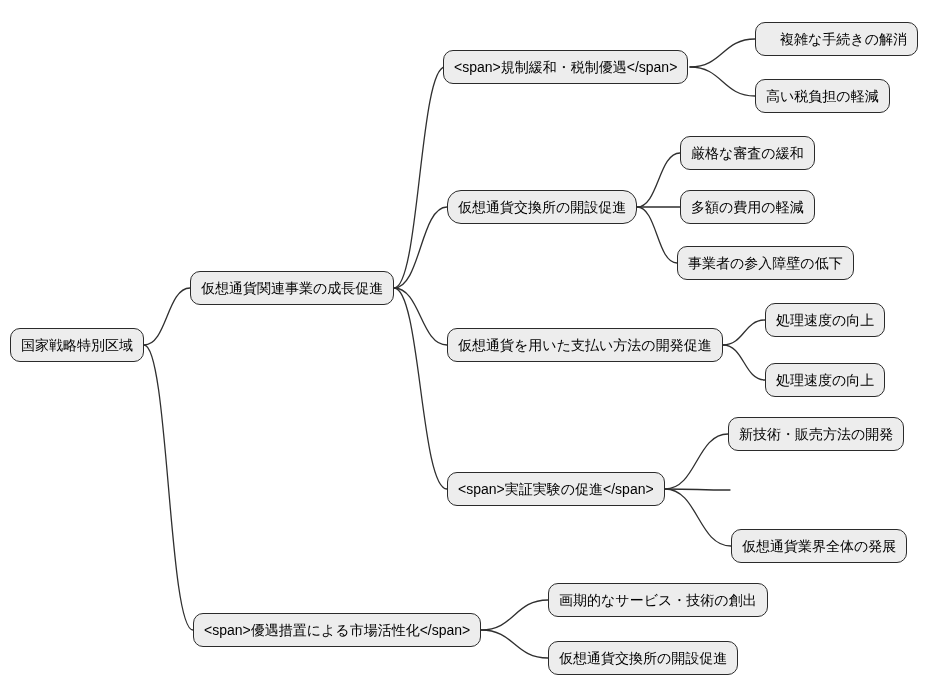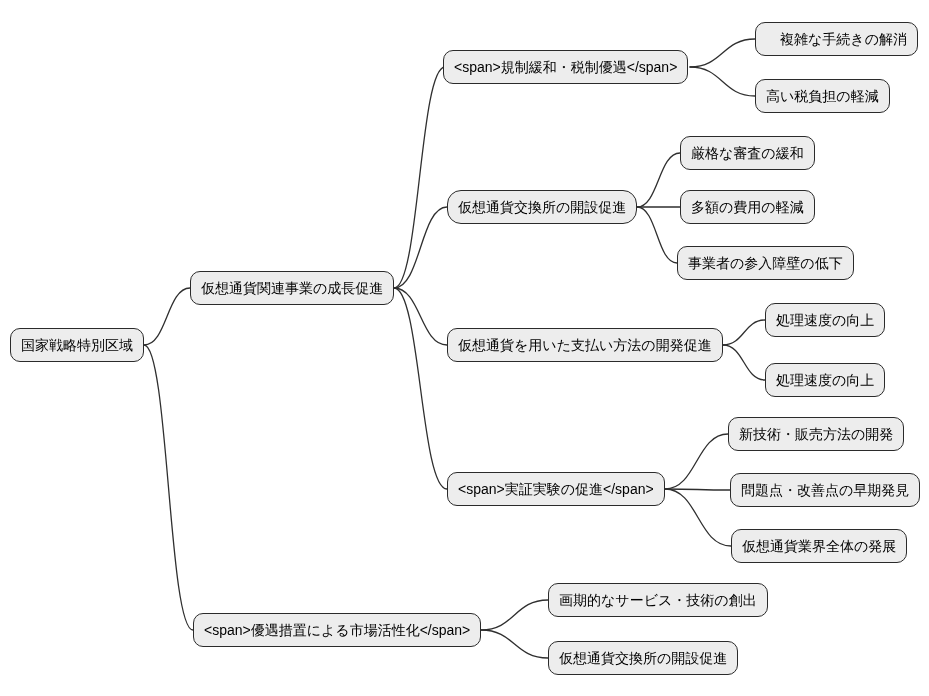--- a/index.html
+++ b/index.html
@@ -70,19 +70,18 @@
       <div class="node" style="left: 755px; top: 96px;">高い税負担の軽減</div>
       <div class="node" style="left: 447px; top: 207px; border-radius: 14px;">仮想通貨交換所の開設促進</div>
       <div class="node" style="left: 680px; top: 153px;">厳格な審査の緩和</div>
       <div class="node" style="left: 680px; top: 207px;">多額の費用の軽減</div>
       <div class="node" style="left: 677px; top: 263px;">事業者の参入障壁の低下</div>
       <div class="node" style="left: 447px; top: 345px;">仮想通貨を用いた支払い方法の開発促進</div>
       <div class="node" style="left: 765px; top: 320px;">処理速度の向上</div>
       <div class="node" style="left: 765px; top: 380px;">処理速度の向上</div>
       <div class="node" style="left: 447px; top: 489px;">&lt;span&gt;実証実験の促進&lt;/span&gt;</div>
       <div class="node" style="left: 728px; top: 434px; text-align: right;">新技術・販売方法の開発</div>
-      <div class="node" style="left: 730px; top: 490px;">問題点・改善点の早期発見</div>
       <div class="node" style="left: 731px; top: 546px;">仮想通貨業界全体の発展</div>
       <div class="node" style="left: 193px; top: 630px;">&lt;span&gt;優遇措置による市場活性化&lt;/span&gt;</div>
       <div class="node" style="left: 548px; top: 600px;">画期的なサービス・技術の創出</div>
       <div class="node" style="left: 548px; top: 658px;">仮想通貨交換所の開設促進</div>
     </div>
 </div>
 
 </body></html>

